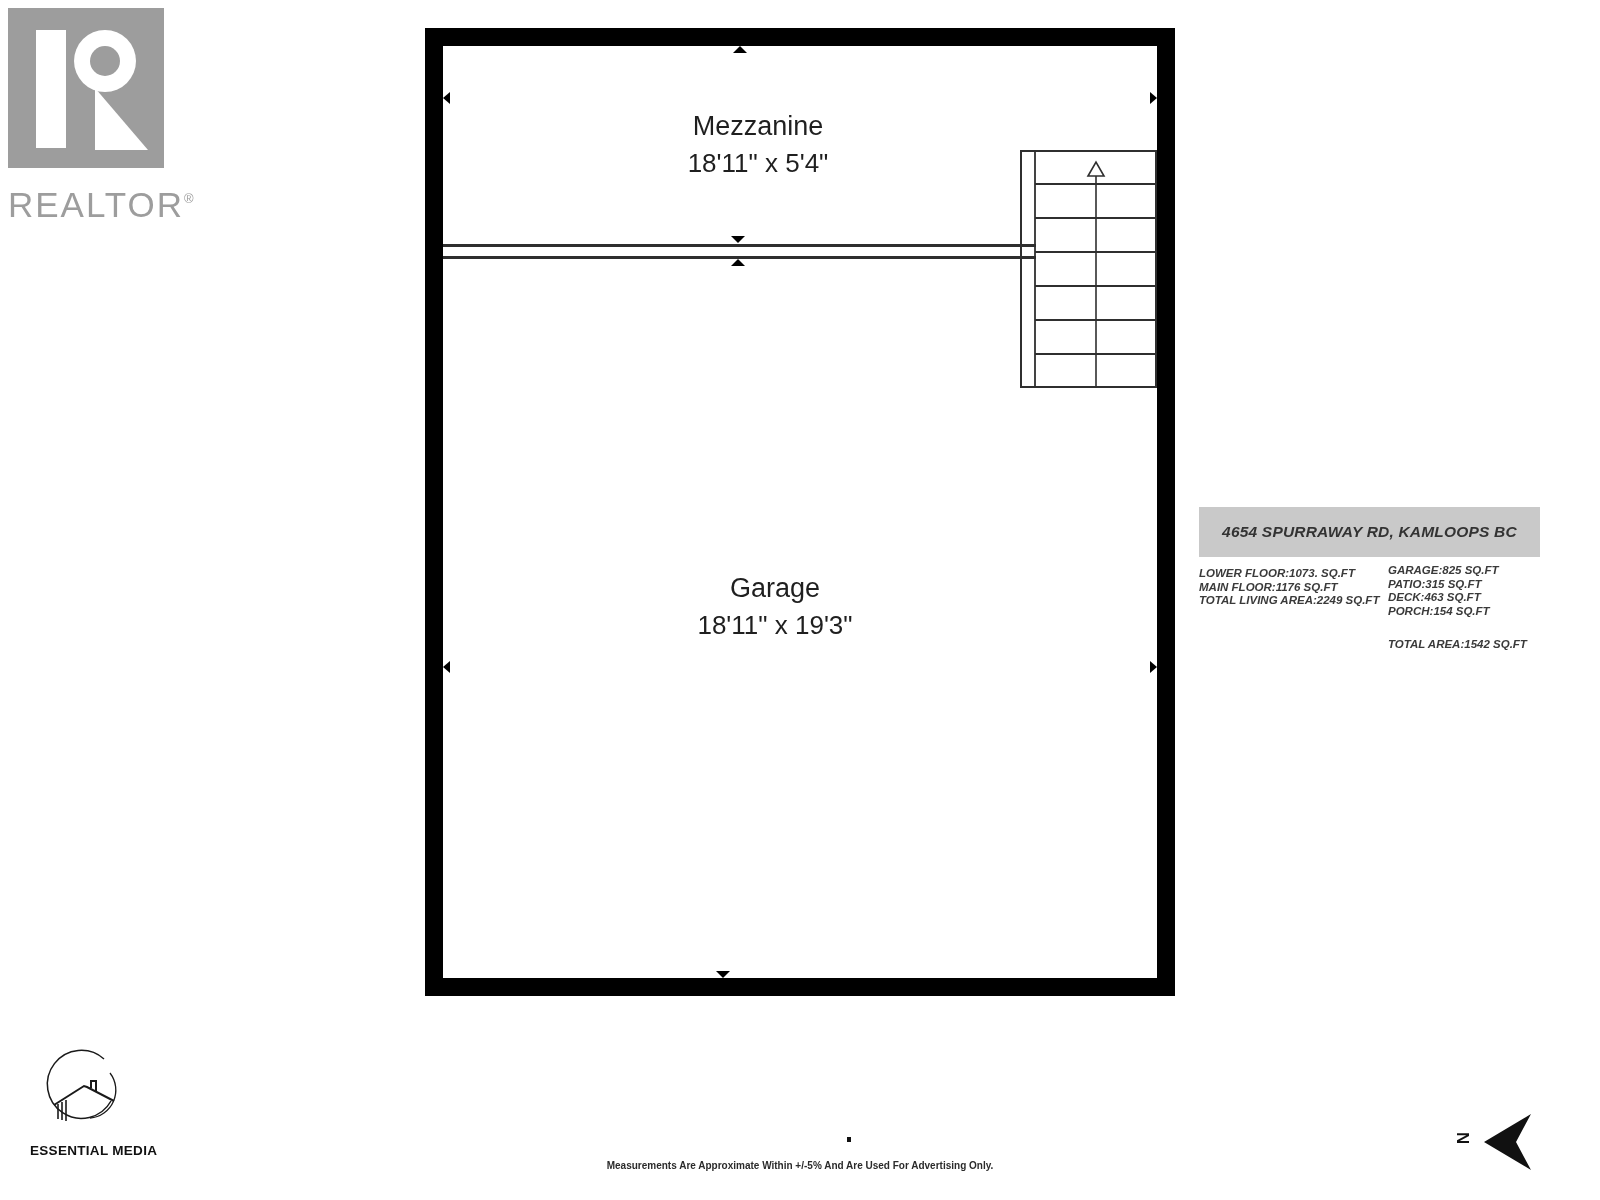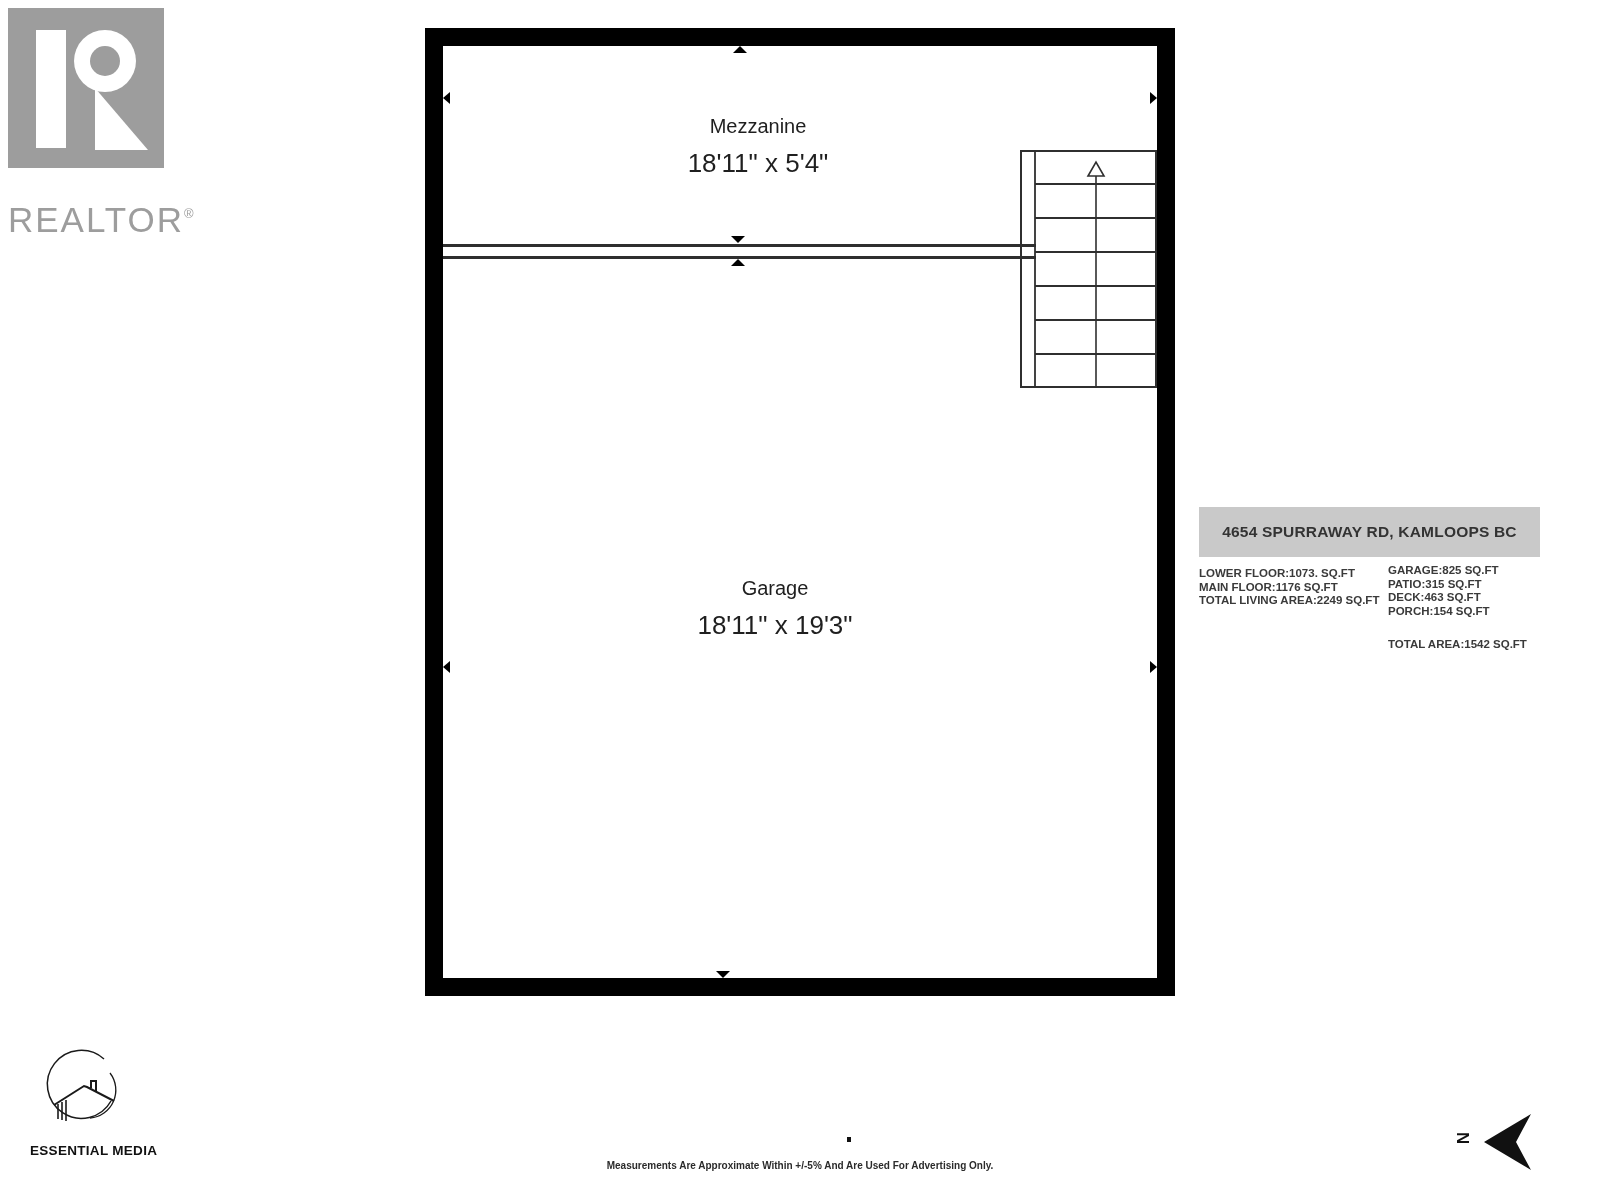--- a/index.html
+++ b/index.html
@@ -1,47 +1,47 @@
 <!DOCTYPE html>
 <html><head>
 <meta charset="utf-8">
 <style>
   html,body{margin:0;padding:0;background:#fff;}
   .canvas{position:relative;width:1600px;height:1200px;background:#fff;overflow:hidden;
           font-family:"Liberation Sans", sans-serif;}
 
   
   .realtor{position:absolute;left:8px;top:8px;width:190px;}
-  .realtor-word{margin-top:16px;font-size:35px;font-weight:400;color:#9d9d9d;
-                letter-spacing:2px;line-height:48px;white-space:nowrap;}
+  .realtor-word{margin-top:6px;font-size:35px;font-weight:400;color:#9d9d9d;
+                letter-spacing:2px;line-height:38px;white-space:nowrap;}
   .realtor-word sup{font-size:13px;vertical-align:14px;letter-spacing:0;}
 
   
   .plan{position:absolute;left:425px;top:28px;width:750px;height:968px;
         border:18px solid #000;box-sizing:border-box;background:#fff;}
   .room-label{position:absolute;text-align:center;color:#1f1f1f;}
-  .room-name{font-size:20px;line-height:37px;}
+  .room-name{font-size:27px;line-height:37px;}
   .room-dims{font-size:26px;line-height:37px;}
   .divider{position:absolute;height:3px;background:#2f2f2f;}
 
   .stairs{position:absolute;left:577px;top:104px;width:137px;height:238px;}
 
   
   .arr{position:absolute;width:0;height:0;}
   .arr-up{border-left:7px solid transparent;border-right:7px solid transparent;
           border-bottom:7px solid #000;}
   .arr-down{border-left:7px solid transparent;border-right:7px solid transparent;
             border-top:7px solid #000;}
   .arr-left{border-top:6px solid transparent;border-bottom:6px solid transparent;
             border-right:7px solid #000;}
   .arr-right{border-top:6px solid transparent;border-bottom:6px solid transparent;
              border-left:7px solid #000;}
 
   
-  .info{position:absolute;left:1199px;top:507px;width:341px;}
+  .info{position:absolute;left:1199px;top:507px;width:341px;font-style:italic;}
   .addr-bar{height:50px;background:#c9c9c9;display:flex;align-items:center;justify-content:center;}
   .addr-text{font-size:15.5px;font-weight:700;color:#333;letter-spacing:.2px;white-space:nowrap;}
   .stats{position:relative;height:150px;}
   .col-left{position:absolute;left:0;top:10px;width:157px;}
   .col-right{position:absolute;left:189px;top:7px;width:144px;}
   .srow{display:flex;justify-content:flex-start;font-size:11.5px;line-height:13.5px;
         font-weight:600;color:#3a3a3a;white-space:nowrap;}
   .srow .v{text-align:right;}
   .total-gap-l{}
   .total-gap-r{margin-top:20px;}

